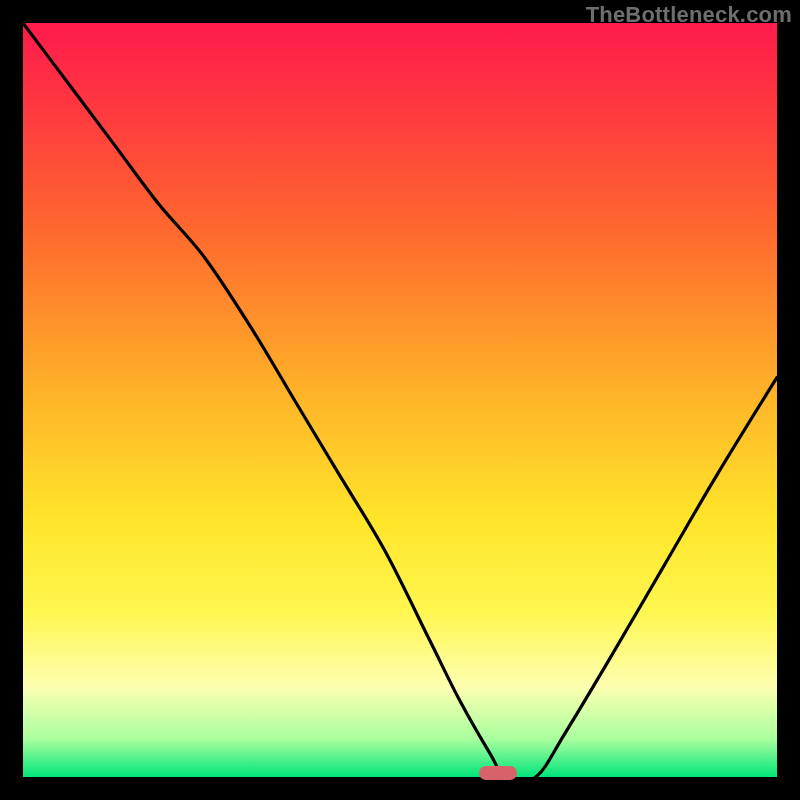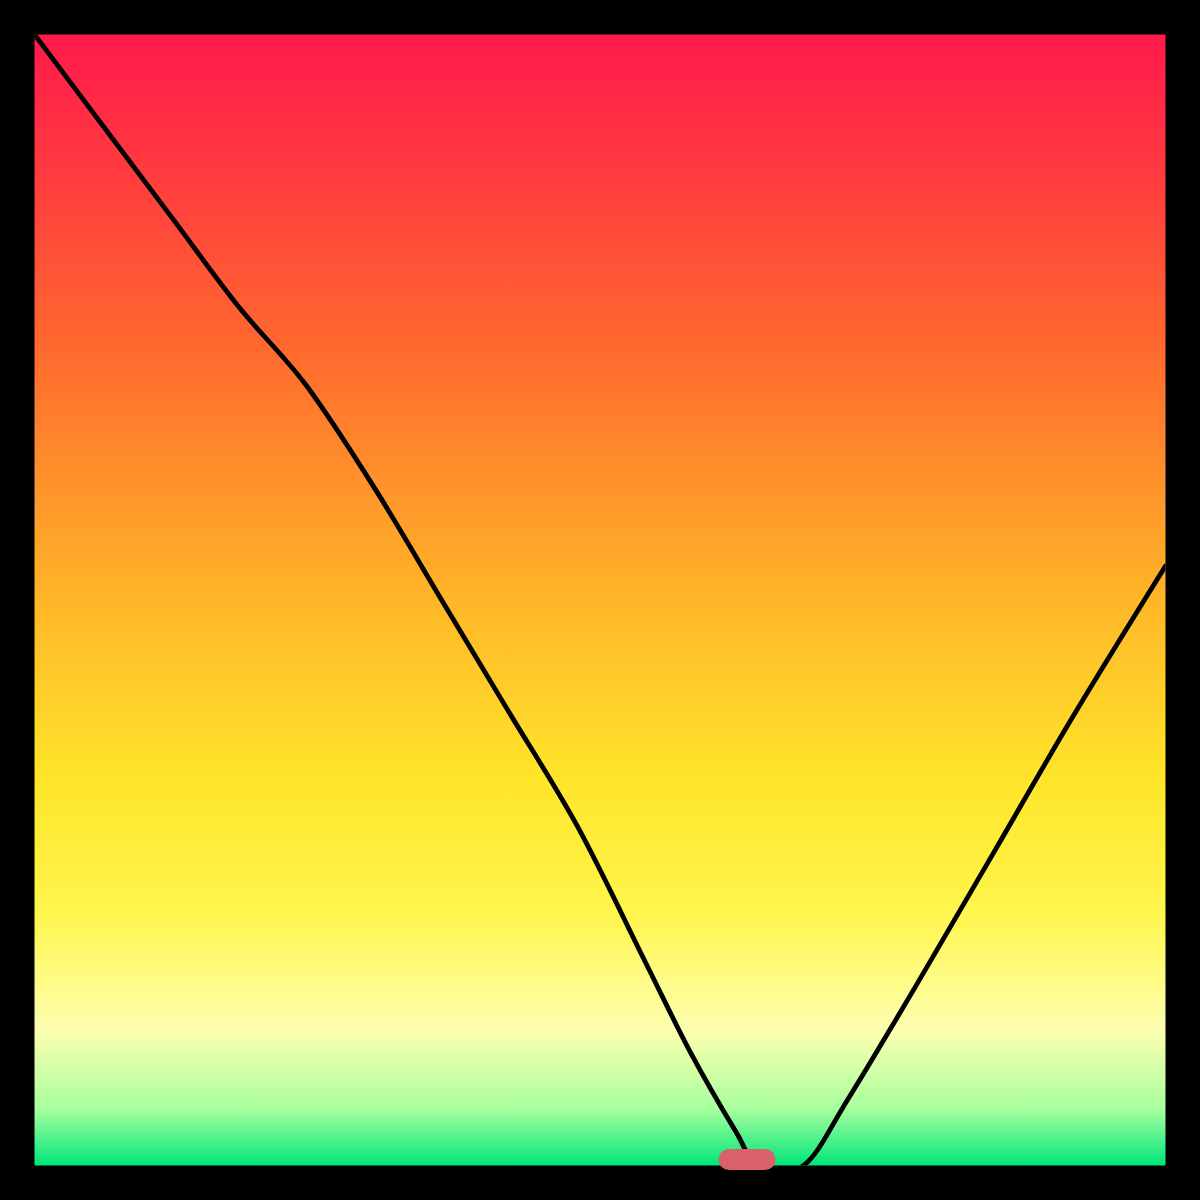--- a/index.html
+++ b/index.html
@@ -62,20 +62,21 @@
     background: #d9626a;
     border-radius: 8px;
     z-index: 25;
   }
 </style>
 </head>
 <body>
 
 <div class="frame">
 
+  <div class="watermark">TheBottleneck.com</div>
 
   <div class="plot">
 
     <svg class="curve" viewBox="0 0 754 754" preserveAspectRatio="none">
       <path fill="none" stroke="#000" stroke-width="3.2" stroke-linecap="round" stroke-linejoin="round" d="M 0.0 0.0 C 7.5 10.1, 30.2 40.2, 45.2 60.3 C 60.3 80.4, 75.4 100.5, 90.5 120.6 C 105.6 140.7, 120.6 162.1, 135.7 181.0 C 150.8 199.8, 165.9 213.6, 181.0 233.7 C 196.0 253.8, 211.1 277.7, 226.2 301.6 C 241.3 325.5, 256.4 351.9, 271.4 377.0 C 286.5 402.1, 301.6 427.3, 316.7 452.4 C 331.8 477.5, 346.8 500.2, 361.9 527.8 C 377.0 555.4, 394.6 593.1, 407.2 618.3 C 419.7 643.4, 427.3 659.8, 437.3 678.6 C 447.4 697.5, 459.9 718.8, 467.5 731.4 C 475.0 743.9, 475.0 750.2, 482.6 754.0 C 490.1 757.8, 502.7 761.5, 512.7 754.0 C 522.8 746.5, 530.3 728.9, 542.9 708.8 C 555.4 688.7, 571.8 661.0, 588.1 633.4 C 604.5 605.7, 623.3 573.0, 640.9 542.9 C 658.5 512.7, 674.8 483.8, 693.7 452.4 C 712.5 421.0, 743.9 370.7, 754.0 354.4"></path>
     </svg>
 
     <div class="marker" style="left: 456.02px; top: 743px; background: rgb(217, 98, 106);"></div>
 
   </div>

